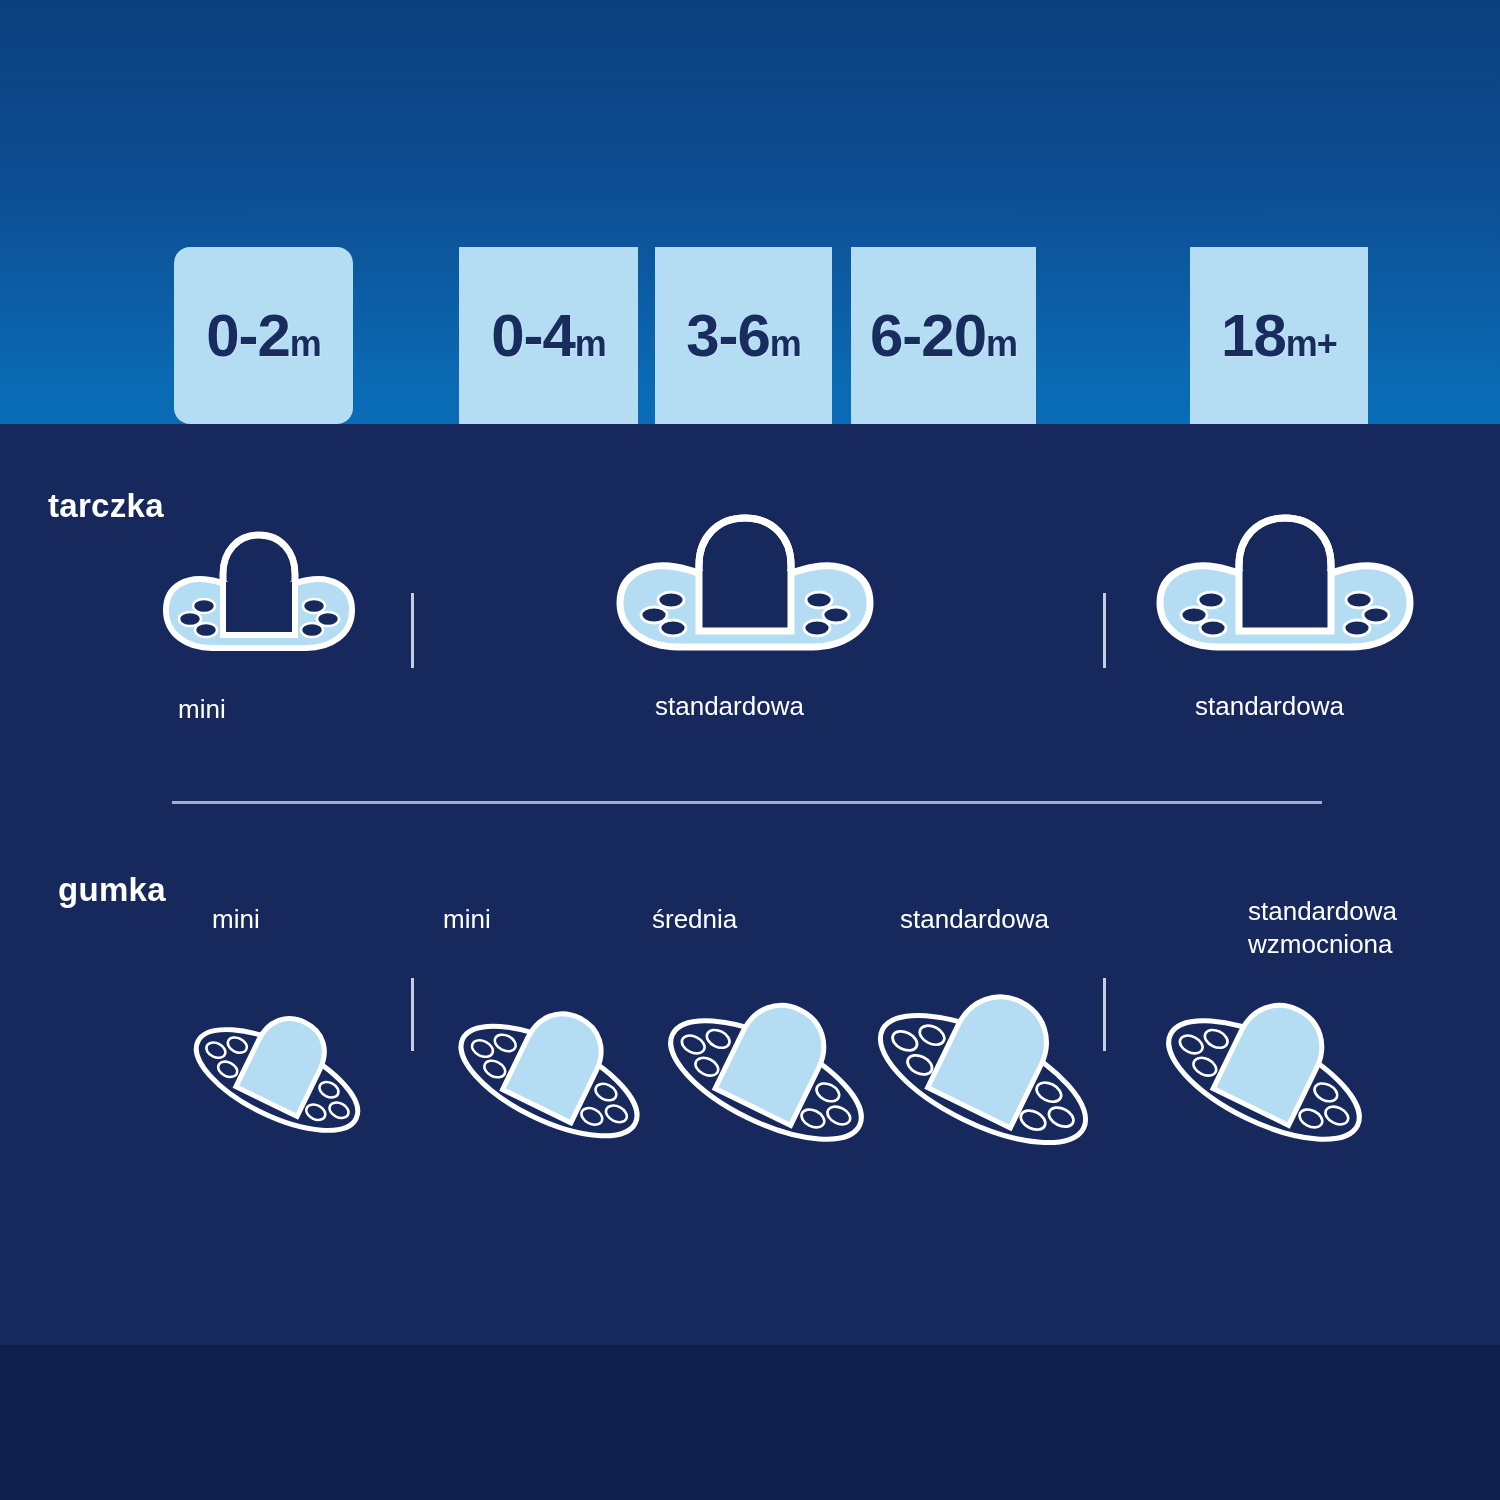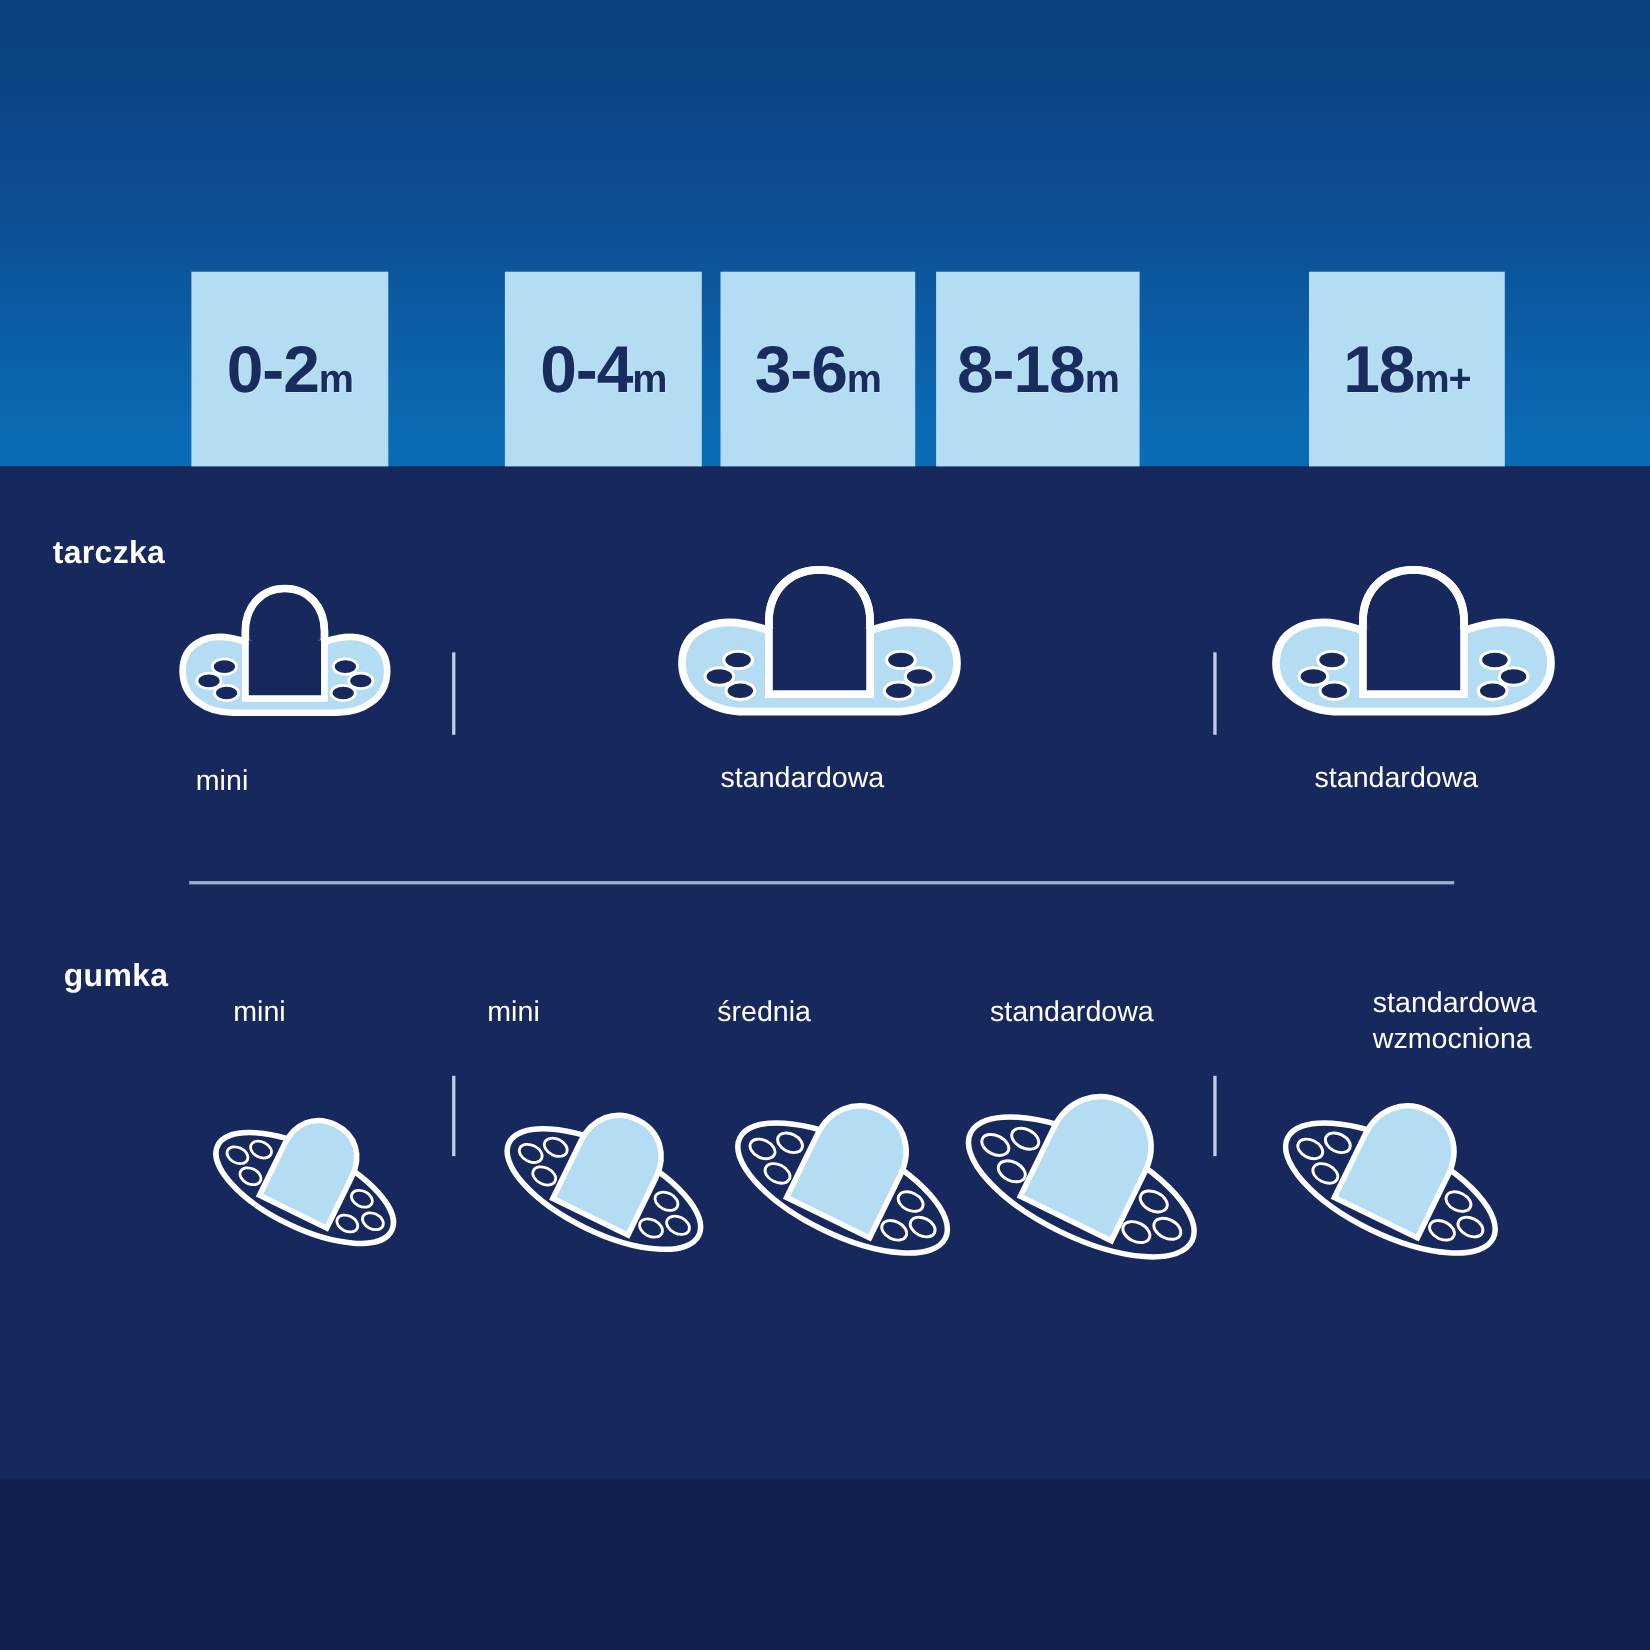--- a/index.html
+++ b/index.html
@@ -43,21 +43,21 @@
     white-space:nowrap;
     text-shadow:1px 1px 0 rgba(255,255,255,.25);
   }
   .age-badge .age-num { font-size:60px; }
   .age-badge .age-unit { font-size:36px; }
 
   
   .section-label {
     position:absolute;
     color:#ffffff;
-    font-size:29px;
+    font-size:33px;
     font-weight:bold;
     letter-spacing:.3px;
   }
 
   
   .caption {
     position:absolute;
     color:#ffffff;
     font-size:26px;
     font-weight:normal;
@@ -84,41 +84,41 @@
 </style>
 </head>
 <body>
 
 <div id="infographic">
 
   <div class="band-top"></div>
   <div class="band-mid"></div>
   <div class="band-bottom"></div>
 
-  <div class="age-badge" style="left:174px; top:247px; width:179px; height:177px;">
+  <div class="age-badge" style="left:174px; top:247px; width:179px; height:177px;border-radius:16px;">
     <span class="age-label">
       <span class="age-num">0-2</span><span class="age-unit">m</span>
     </span>
   </div>
 
   <div class="age-badge" style="left:459px; top:247px; width:179px; height:177px;">
     <span class="age-label">
       <span class="age-num">0-4</span><span class="age-unit">m</span>
     </span>
   </div>
 
   <div class="age-badge" style="left:655px; top:247px; width:177px; height:177px;">
     <span class="age-label">
       <span class="age-num">3-6</span><span class="age-unit">m</span>
     </span>
   </div>
 
   <div class="age-badge" style="left:851px; top:247px; width:185px; height:177px;">
     <span class="age-label">
-      <span class="age-num">8-18</span><span class="age-unit">m</span>
+      <span class="age-num">6-20</span><span class="age-unit">m</span>
     </span>
   </div>
 
   <div class="age-badge" style="left:1190px; top:247px; width:178px; height:177px;">
     <span class="age-label">
       <span class="age-num">18</span><span class="age-unit">m+</span>
     </span>
   </div>
 
   <div class="section-label" style="left:48px; top:487px;">tarczka</div>

